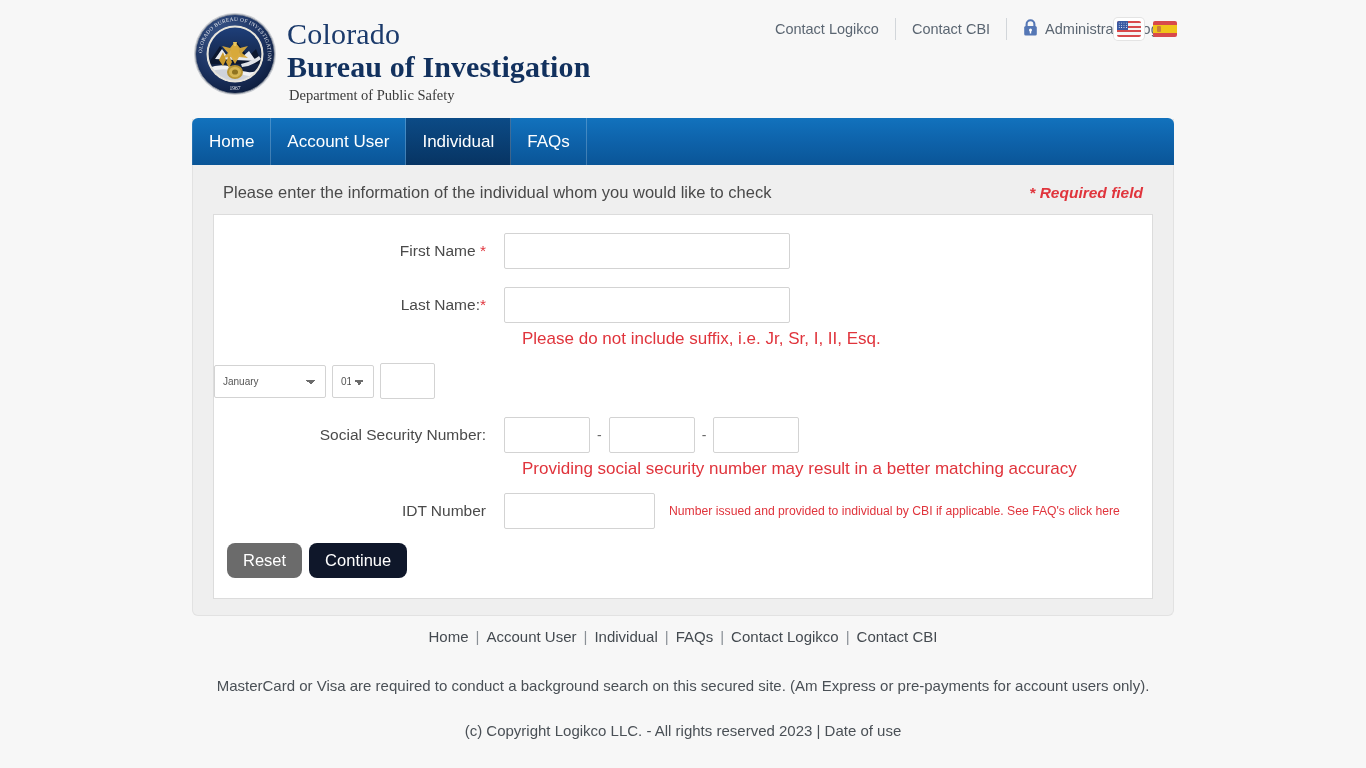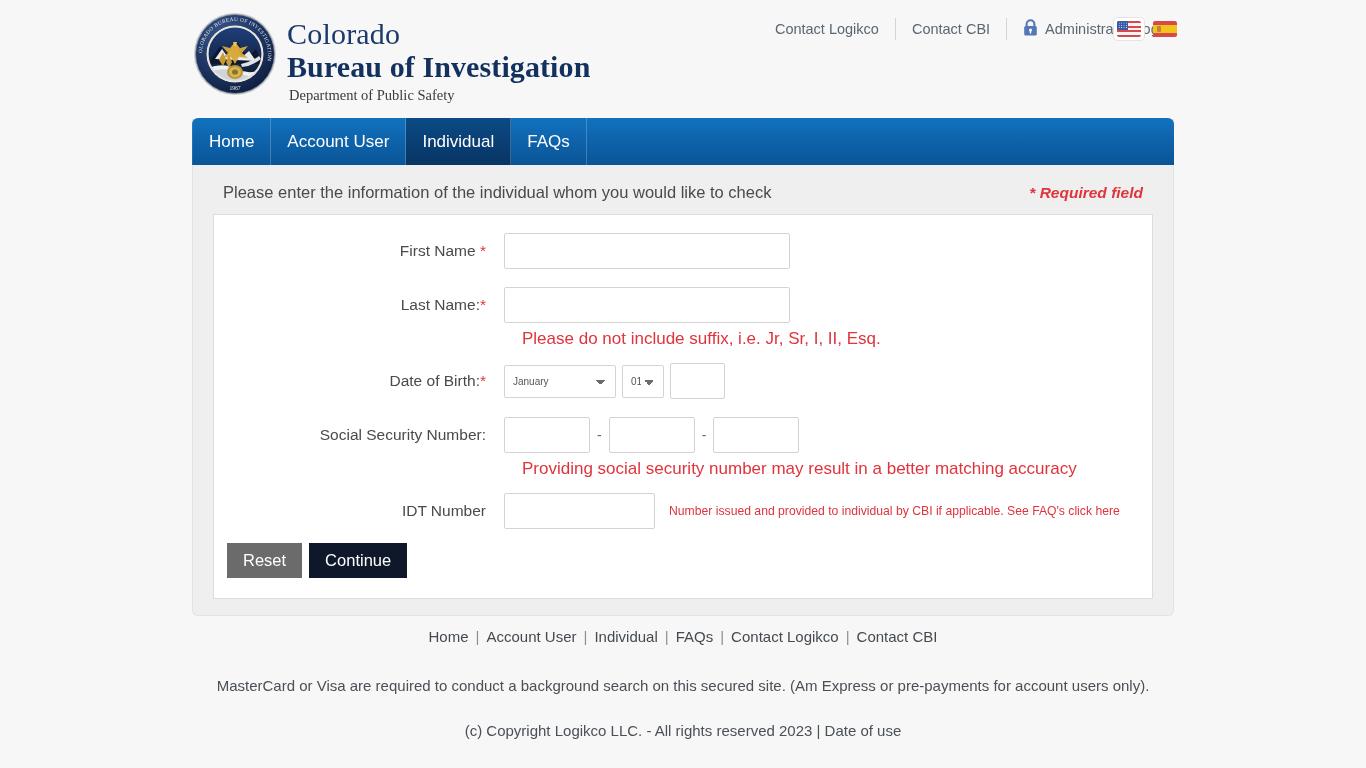--- a/index.html
+++ b/index.html
@@ -267,21 +267,21 @@
   .btn-row {
     display: flex;
     gap: 7px;
     padding: 14px 0 0 13px;
   }
   .btn {
     font-family: "Liberation Sans", sans-serif;
     font-size: 16.5px;
     color: #ffffff;
     border: none;
-    border-radius: 0;
+    border-radius: 8px;
     height: 35px;
     padding: 0 16px;
     cursor: pointer;
     line-height: 35px;
   }
   .btn-reset { background: #6b6b6b; }
   .btn-continue { background: #0f172a; }
 
   
   .footer {
@@ -446,23 +446,20 @@
           <div class="fcontrol">
             <input class="txt name-inp" type="text" placeholder="" style="">
           </div>
         </div>
 
         <div class="hint">Please do not include suffix, i.e. Jr, Sr, I, II, Esq.</div>
 
         <div class="spacer-xs"></div>
 
         <div class="frow">
-          <div class="flabel">
-            <span>Date of Birth:</span><span class="req">*</span>
-          </div>
           <div class="fcontrol">
             <select class="sel month-sel">
               <option>January</option>
             </select>
             <span class="dob-gap"></span>
             <select class="sel day-sel">
               <option>01</option>
             </select>
             <span class="dob-gap"></span>
             <input class="txt year-inp" type="text" placeholder="" style="">

